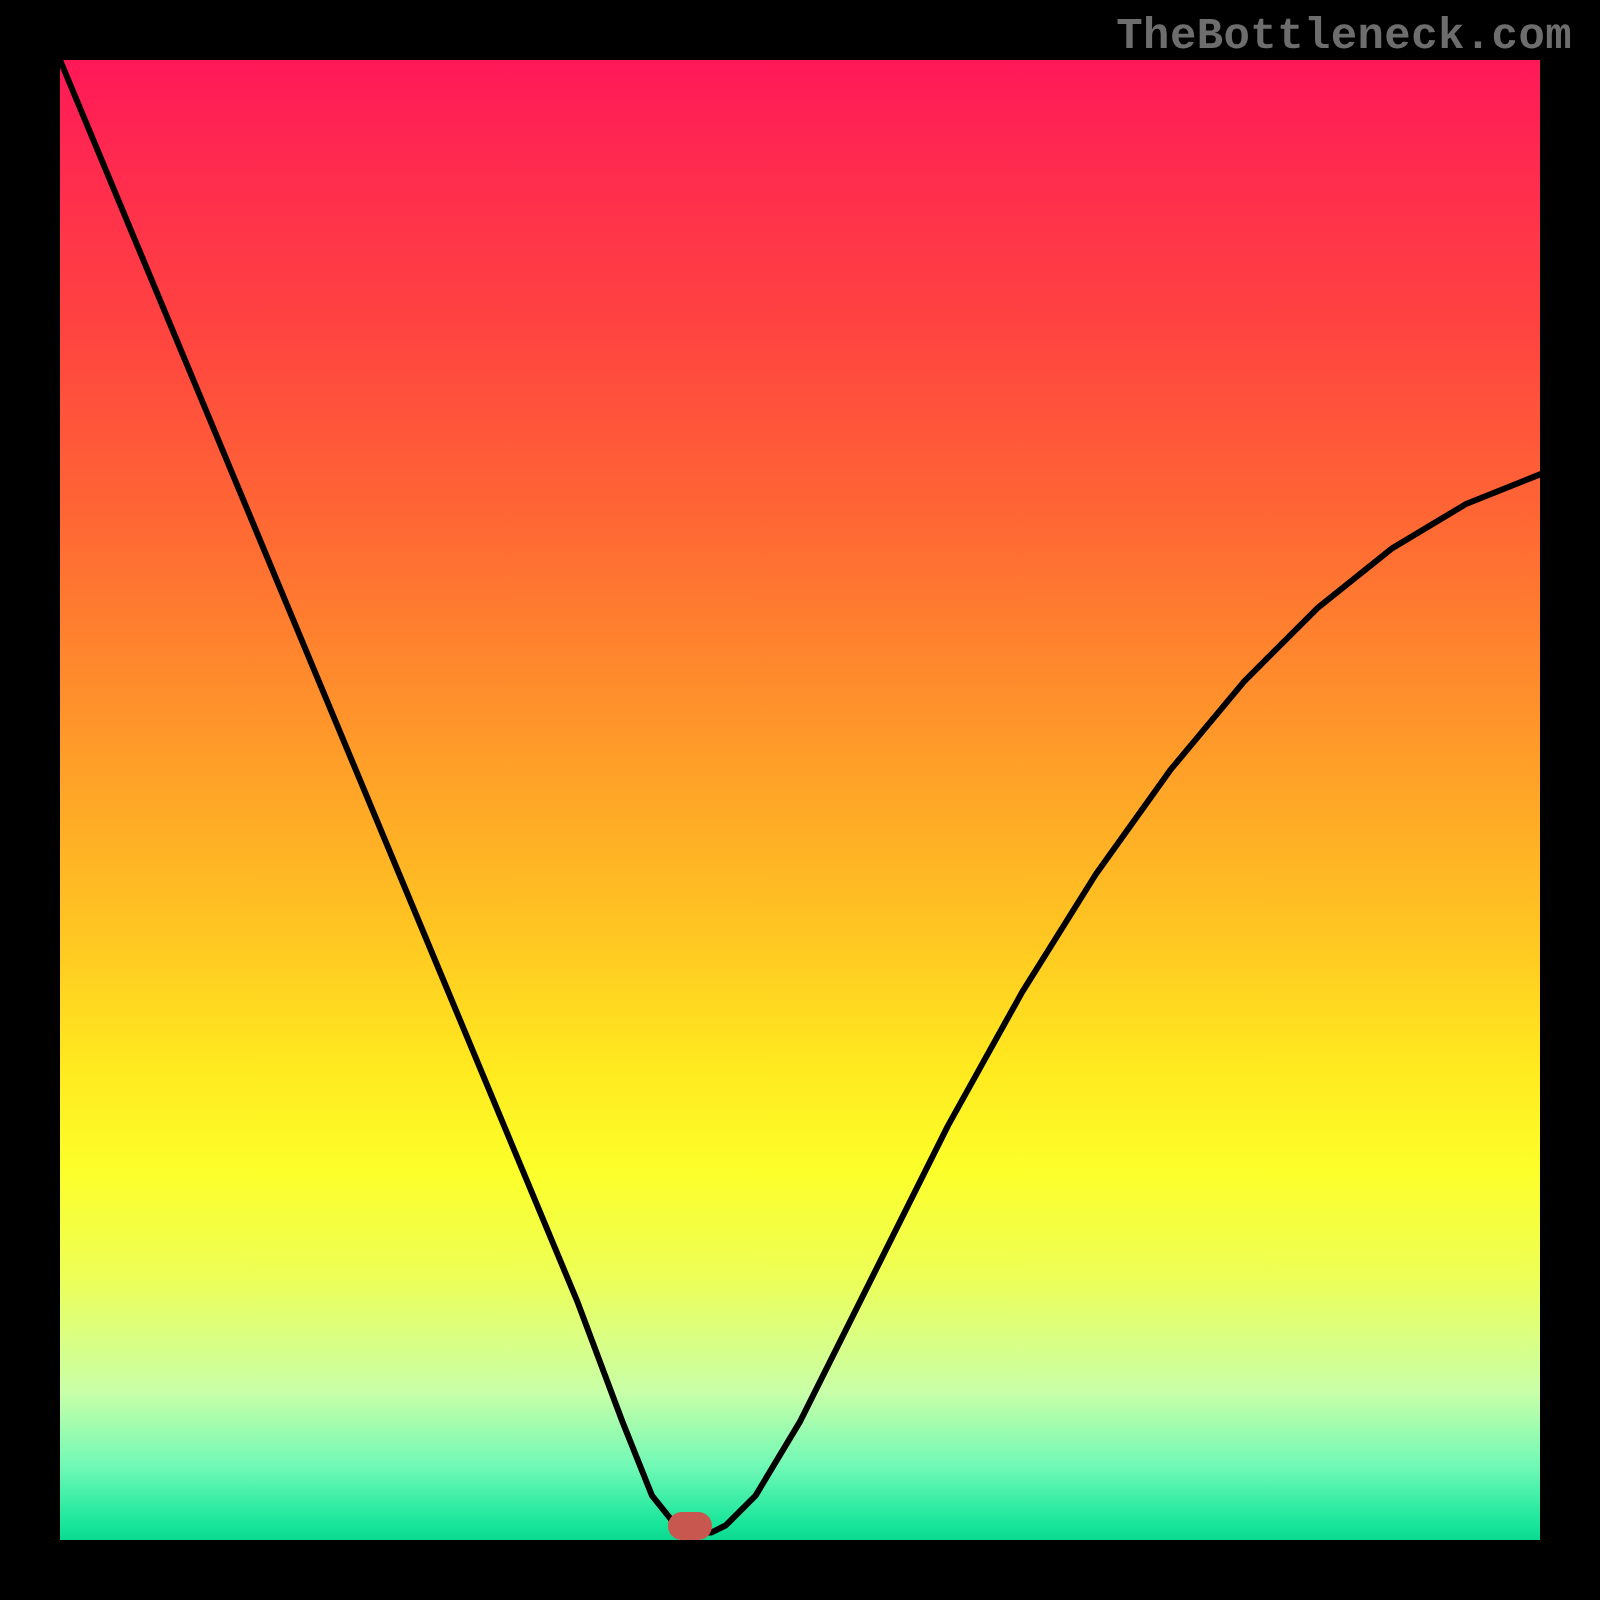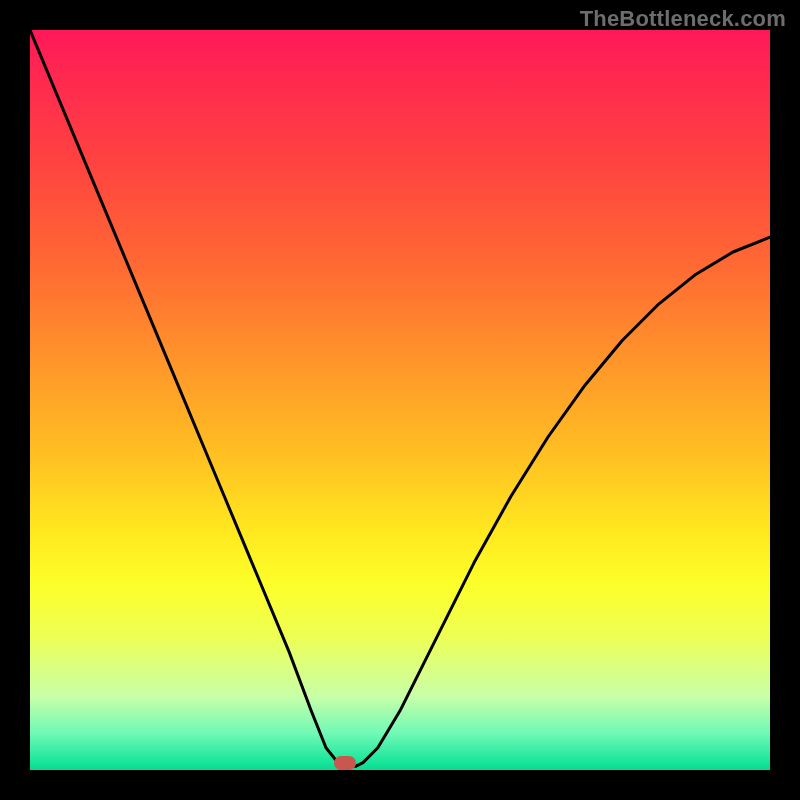--- a/index.html
+++ b/index.html
@@ -9,20 +9,21 @@
     width: 800px;
     height: 800px;
     overflow: hidden;
     font-family: Arial, Helvetica, sans-serif;
   }
   .frame {
     position: relative;
     width: 800px;
     height: 716px;
     background: #000;
+    font-family: Liberation Mono, monospace;
   }
   .watermark {
     position: absolute;
     top: 6px;
     right: 14px;
     color: #6d6d6d;
     font-size: 22px;
     font-weight: 600;
     letter-spacing: 0.2px;
     z-index: 3;

